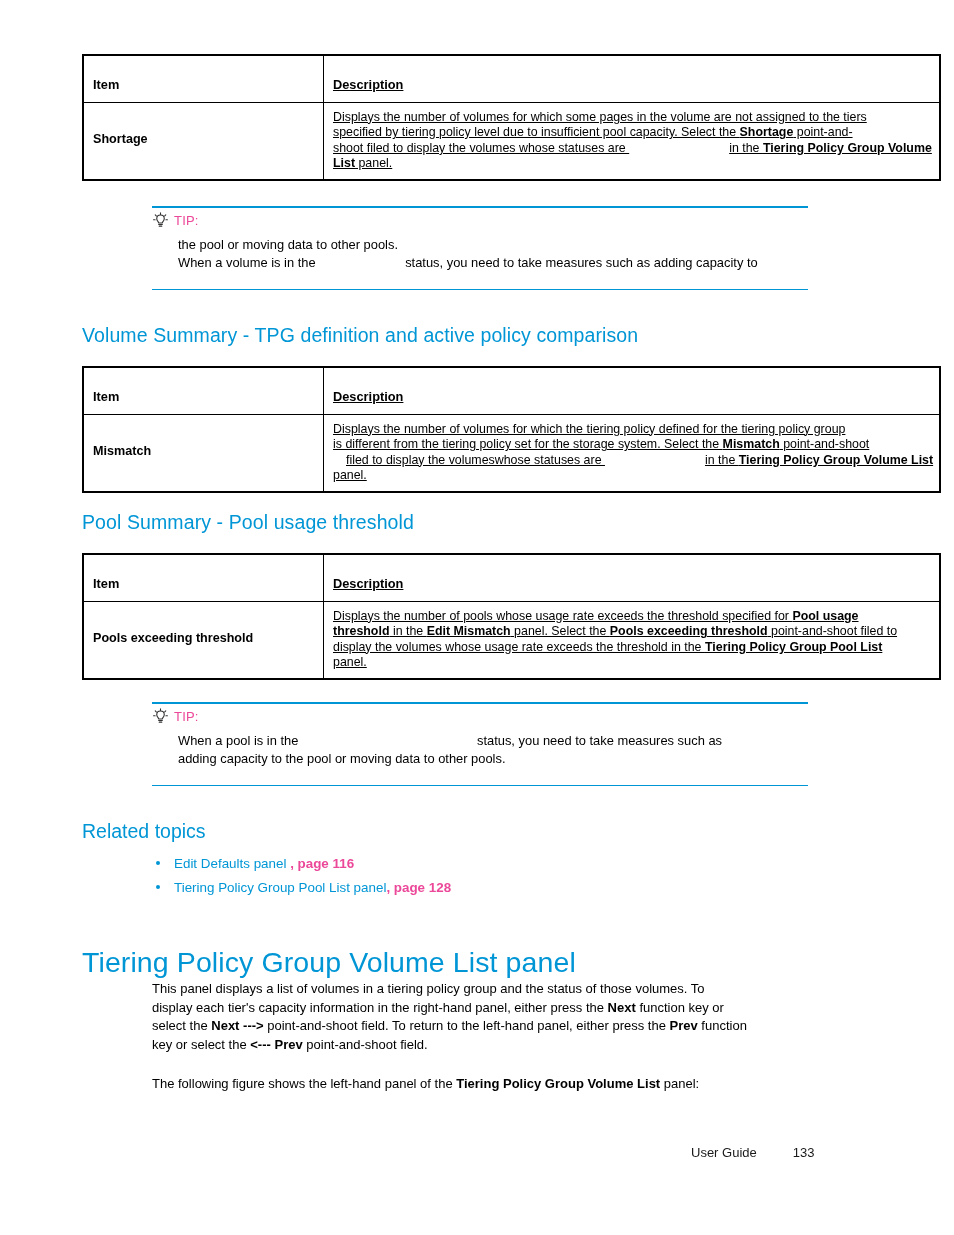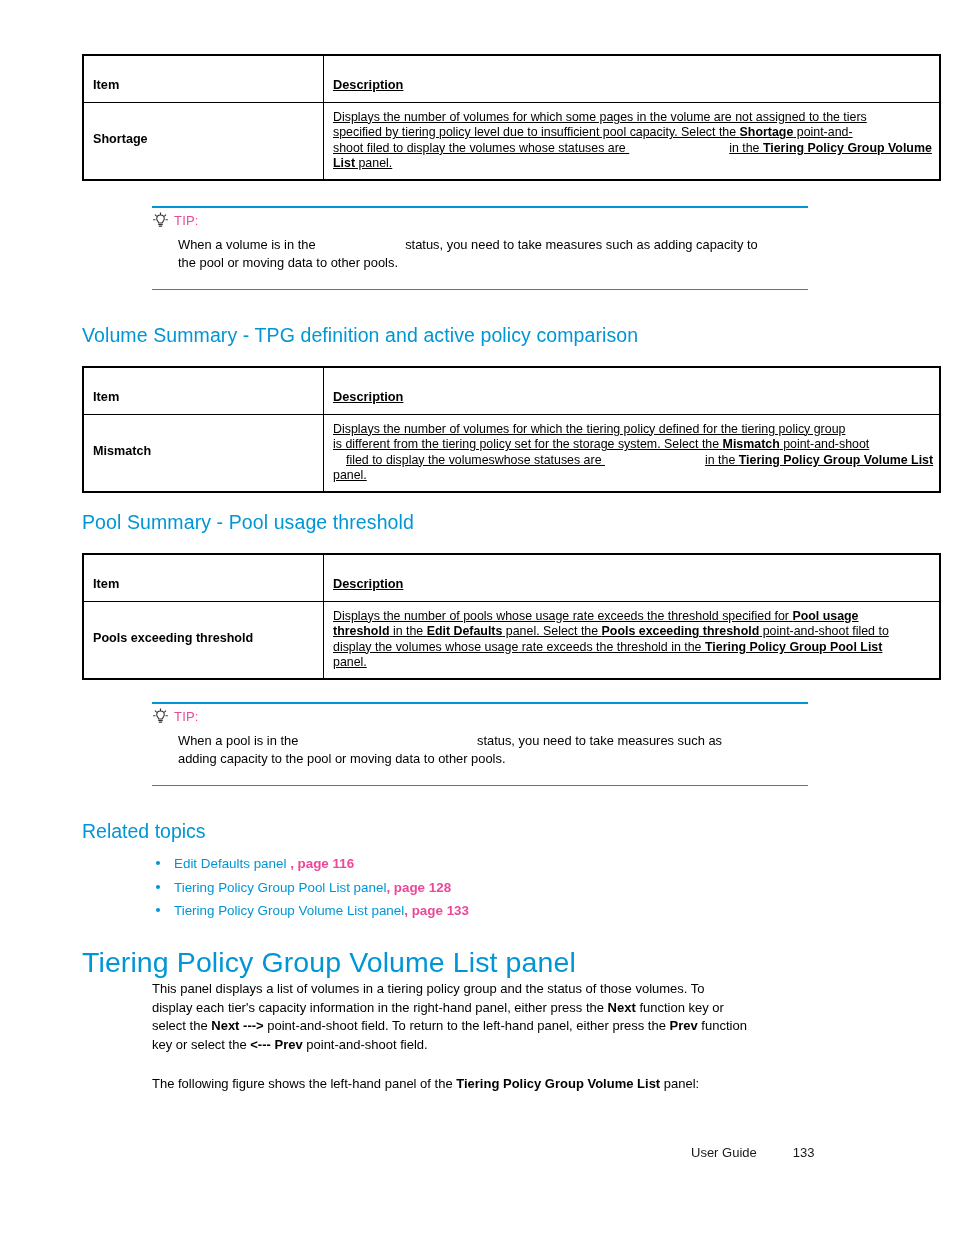--- a/index.html
+++ b/index.html
@@ -205,22 +205,22 @@
           <line x1="2.2" y1="11" x2="4.4" y2="11"></line>
           <line x1="21.8" y1="11" x2="19.6" y2="11"></line>
         </g>
         <path d="M12 4.3c-3.1 0-5.3 2.3-5.3 5.2 0 2.1 1.2 3.3 2.1 4.4.5.6.7 1.1.8 1.7h4.8c.1-.6.3-1.1.8-1.7.9-1.1 2.1-2.3 2.1-4.4 0-2.9-2.2-5.2-5.3-5.2z" fill="none" stroke="#333" stroke-width="1.6"></path>
         <line x1="9.4" y1="17.6" x2="14.6" y2="17.6" stroke="#333" stroke-width="1.6" stroke-linecap="round"></line>
         <line x1="10.2" y1="20" x2="13.8" y2="20" stroke="#333" stroke-width="1.6" stroke-linecap="round"></line>
       </svg>
       <span class="tip-label">TIP:</span>
     </div>
     <div class="tip-body">
+        <span class="ln desc-line" style="display: block;"><span>the pool or moving data to other pools.</span></span>
         <span class="ln desc-line" style="display: block;"><span>When a volume is in the </span><span class="gap-sm"></span><span>status, you need to take measures such as adding capacity to</span></span>
-        <span class="ln desc-line" style="display: block;"><span>the pool or moving data to other pools.</span></span>
       </div>
     <div class="tip-rule tip-rule-bottom"></div>
   </div>
 
   <div class="h2" style="left:82px; top:324px;">Volume Summary - TPG definition and active policy comparison</div>
 
   <table class="doctable" id="t1" style="left:82px; top:366px; width:822px;">
     <tbody>
         <tr class="hdr">
       <td class="col-item">Item</td>
@@ -243,21 +243,21 @@
   <table class="doctable" id="t2" style="left:82px; top:553px; width:822px;">
     <tbody>
         <tr class="hdr">
       <td class="col-item">Item</td>
       <td class="col-desc">Description</td>
     </tr>
     <tr>
       <td class="col-item cell-item">Pools exceeding threshold</td>
       <td class="col-desc cell-desc">
             <span class="ln desc-line" style="display: block;"><span>Displays the number of pools whose usage rate exceeds the threshold specified for </span><span class="b">Pool usage</span></span>
-            <span class="ln desc-line" style="display: block;"><span class="b">threshold</span><span> in the </span><span class="b">Edit Defaults</span><span> panel. Select the </span><span class="b">Pools exceeding threshold</span><span> point-and-shoot filed to</span></span>
+            <span class="ln desc-line" style="display: block;"><span class="b">threshold</span><span> in the </span><span class="b">Edit Mismatch</span><span> panel. Select the </span><span class="b">Pools exceeding threshold</span><span> point-and-shoot filed to</span></span>
             <span class="ln desc-line" style="display: block;"><span>display the volumes whose usage rate exceeds the threshold in the </span><span class="b">Tiering Policy Group Pool List</span></span>
             <span class="ln desc-line" style="display: block;"><span>panel.</span></span>
           </td>
     </tr>
   </tbody>
     </table>
 
   <div class="tipbox" style="left:152px; top:702px;">
     <div class="tip-rule"></div>
     <div class="tip-head">
@@ -286,24 +286,20 @@
 
   <ul class="rt-list" style="left:152px; top:852px;">
     <li class="rt-item">
       <span class="dot"></span>
       <a class="rt-link" href="#">Edit Defaults panel </a><span class="rt-page">, page 116</span>
     </li>
     <li class="rt-item">
       <span class="dot"></span>
       <a class="rt-link" href="#">Tiering Policy Group Pool List panel</a><span class="rt-page">, page 128</span>
     </li>
-    <li class="rt-item">
-      <span class="dot"></span>
-      <a class="rt-link" href="#">Tiering Policy Group Volume List panel</a><span class="rt-page">, page 133</span>
-    </li>
   </ul>
 
   <div class="h1" style="left:82px; top:946px;">Tiering Policy Group Volume List panel</div>
 
   <div class="para" style="left:152px; top:980px; width:700px;">
       <span class="ln desc-line" style="display: block;"><span>This panel displays a list of volumes in a tiering policy group and the status of those volumes. To</span></span>
       <span class="ln desc-line" style="display: block;"><span>display each tier's capacity information in the right-hand panel, either press the </span><span class="b">Next</span><span> function key or</span></span>
       <span class="ln desc-line" style="display: block;"><span>select the </span><span class="b">Next ---&gt;</span><span> point-and-shoot field. To return to the left-hand panel, either press the </span><span class="b">Prev</span><span> function</span></span>
       <span class="ln desc-line" style="display: block;"><span>key or select the </span><span class="b">&lt;--- Prev</span><span> point-and-shoot field.</span></span>
     </div>

